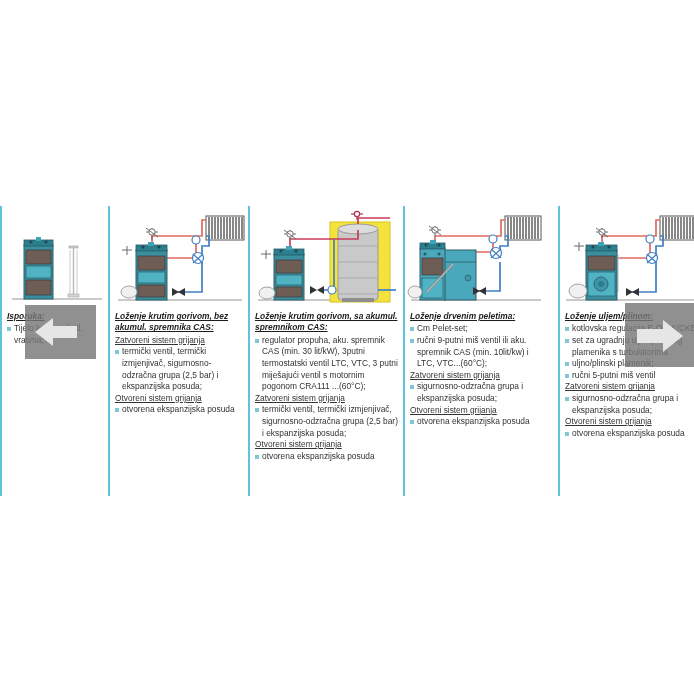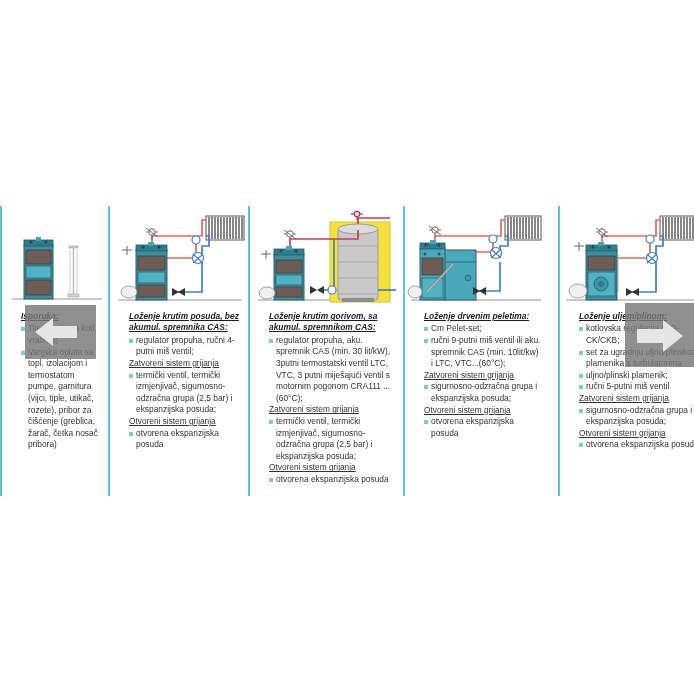--- a/index.html
+++ b/index.html
@@ -53,21 +53,21 @@
   .illus {
     position: relative;
     height: 103px;
     width: 100%;
     overflow: hidden;
   }
   .illus svg { display: block; }
 
   
   .textblock {
-    padding: 2px 5px 0 19px;
+    padding: 2px 5px 0 5px;
     font-size: 8.4px;
     line-height: 11.6px;
     color: #333333;
   }
   .heading {
     font-style: italic;
     font-weight: bold;
     text-decoration: underline;
     color: #1d1d1d;
     display: block;
@@ -145,21 +145,20 @@
           <rect x="67" y="40" width="9" height="2" fill="#cfcfcf" stroke="#9a9a9a" stroke-width="0.6"></rect>
           <line x1="71.5" y1="42" x2="71.5" y2="90" stroke="#b9b9b9" stroke-width="1.4"></line>
           <line x1="68" y1="44" x2="68" y2="90" stroke="#cccccc" stroke-width="1"></line>
           <line x1="75" y1="44" x2="75" y2="90" stroke="#cccccc" stroke-width="1"></line>
           <rect x="66" y="88" width="11" height="3" fill="#d4d4d4" stroke="#a5a5a5" stroke-width="0.6"></rect>
         </svg>
       </div>
       <div class="textblock">
         <span class="heading">Isporuka:</span>
         <span class="bullet">Tijelo kotla sa kotl. vratima;</span>
-        <span class="bullet">Vanjska oplata sa topl. izolacijom i termostatom pumpe, garnitura (vijci, tiple, utikač, rozete), pribor za čišćenje (greblica, žarač, četka nosač pribora)</span>
       </div>
     </div>
 
     <div class="column col-2">
       <div class="illus">
         <svg width="138" height="103" viewBox="0 0 138 103" xmlns="http://www.w3.org/2000/svg">
           <rect x="0" y="0" width="138" height="103" fill="#ffffff"></rect>
           <line x1="8" y1="94" x2="132" y2="94" stroke="#b8b8b8" stroke-width="1.6"></line>
 
           <rect x="96" y="10" width="38" height="24" fill="#ffffff" stroke="#555555" stroke-width="1"></rect>
@@ -210,22 +209,21 @@
             <circle cx="42" cy="26" r="3.2" fill="#ffffff"></circle>
             <line x1="36" y1="22" x2="48" y2="31"></line>
           </g>
           <g stroke="#6b6b6b" stroke-width="1" fill="none">
             <line x1="12" y1="44" x2="22" y2="44"></line>
             <line x1="17" y1="40" x2="17" y2="49"></line>
           </g>
         </svg>
       </div>
       <div class="textblock">
-        <span class="heading">Loženje krutim posuda, bez akumul. spremnika CAS:</span>
-        <span class="bullet">regulator propuha, ručni 4-putni miš ventil;</span>
+        <span class="heading">Loženje krutim gorivom, bez akumul. spremnika CAS:</span>
         <span class="subheading">Zatvoreni sistem grijanja</span>
         <span class="bullet">termički ventil, termički izmjenjivač, sigurnosno-odzračna grupa (2,5 bar) i ekspanzijska posuda;</span>
         <span class="subheading">Otvoreni sistem grijanja</span>
         <span class="bullet">otvorena ekspanzijska posuda</span>
       </div>
     </div>
 
     <div class="column col-3">
       <div class="illus">
         <svg width="153" height="103" viewBox="0 0 153 103" xmlns="http://www.w3.org/2000/svg">

